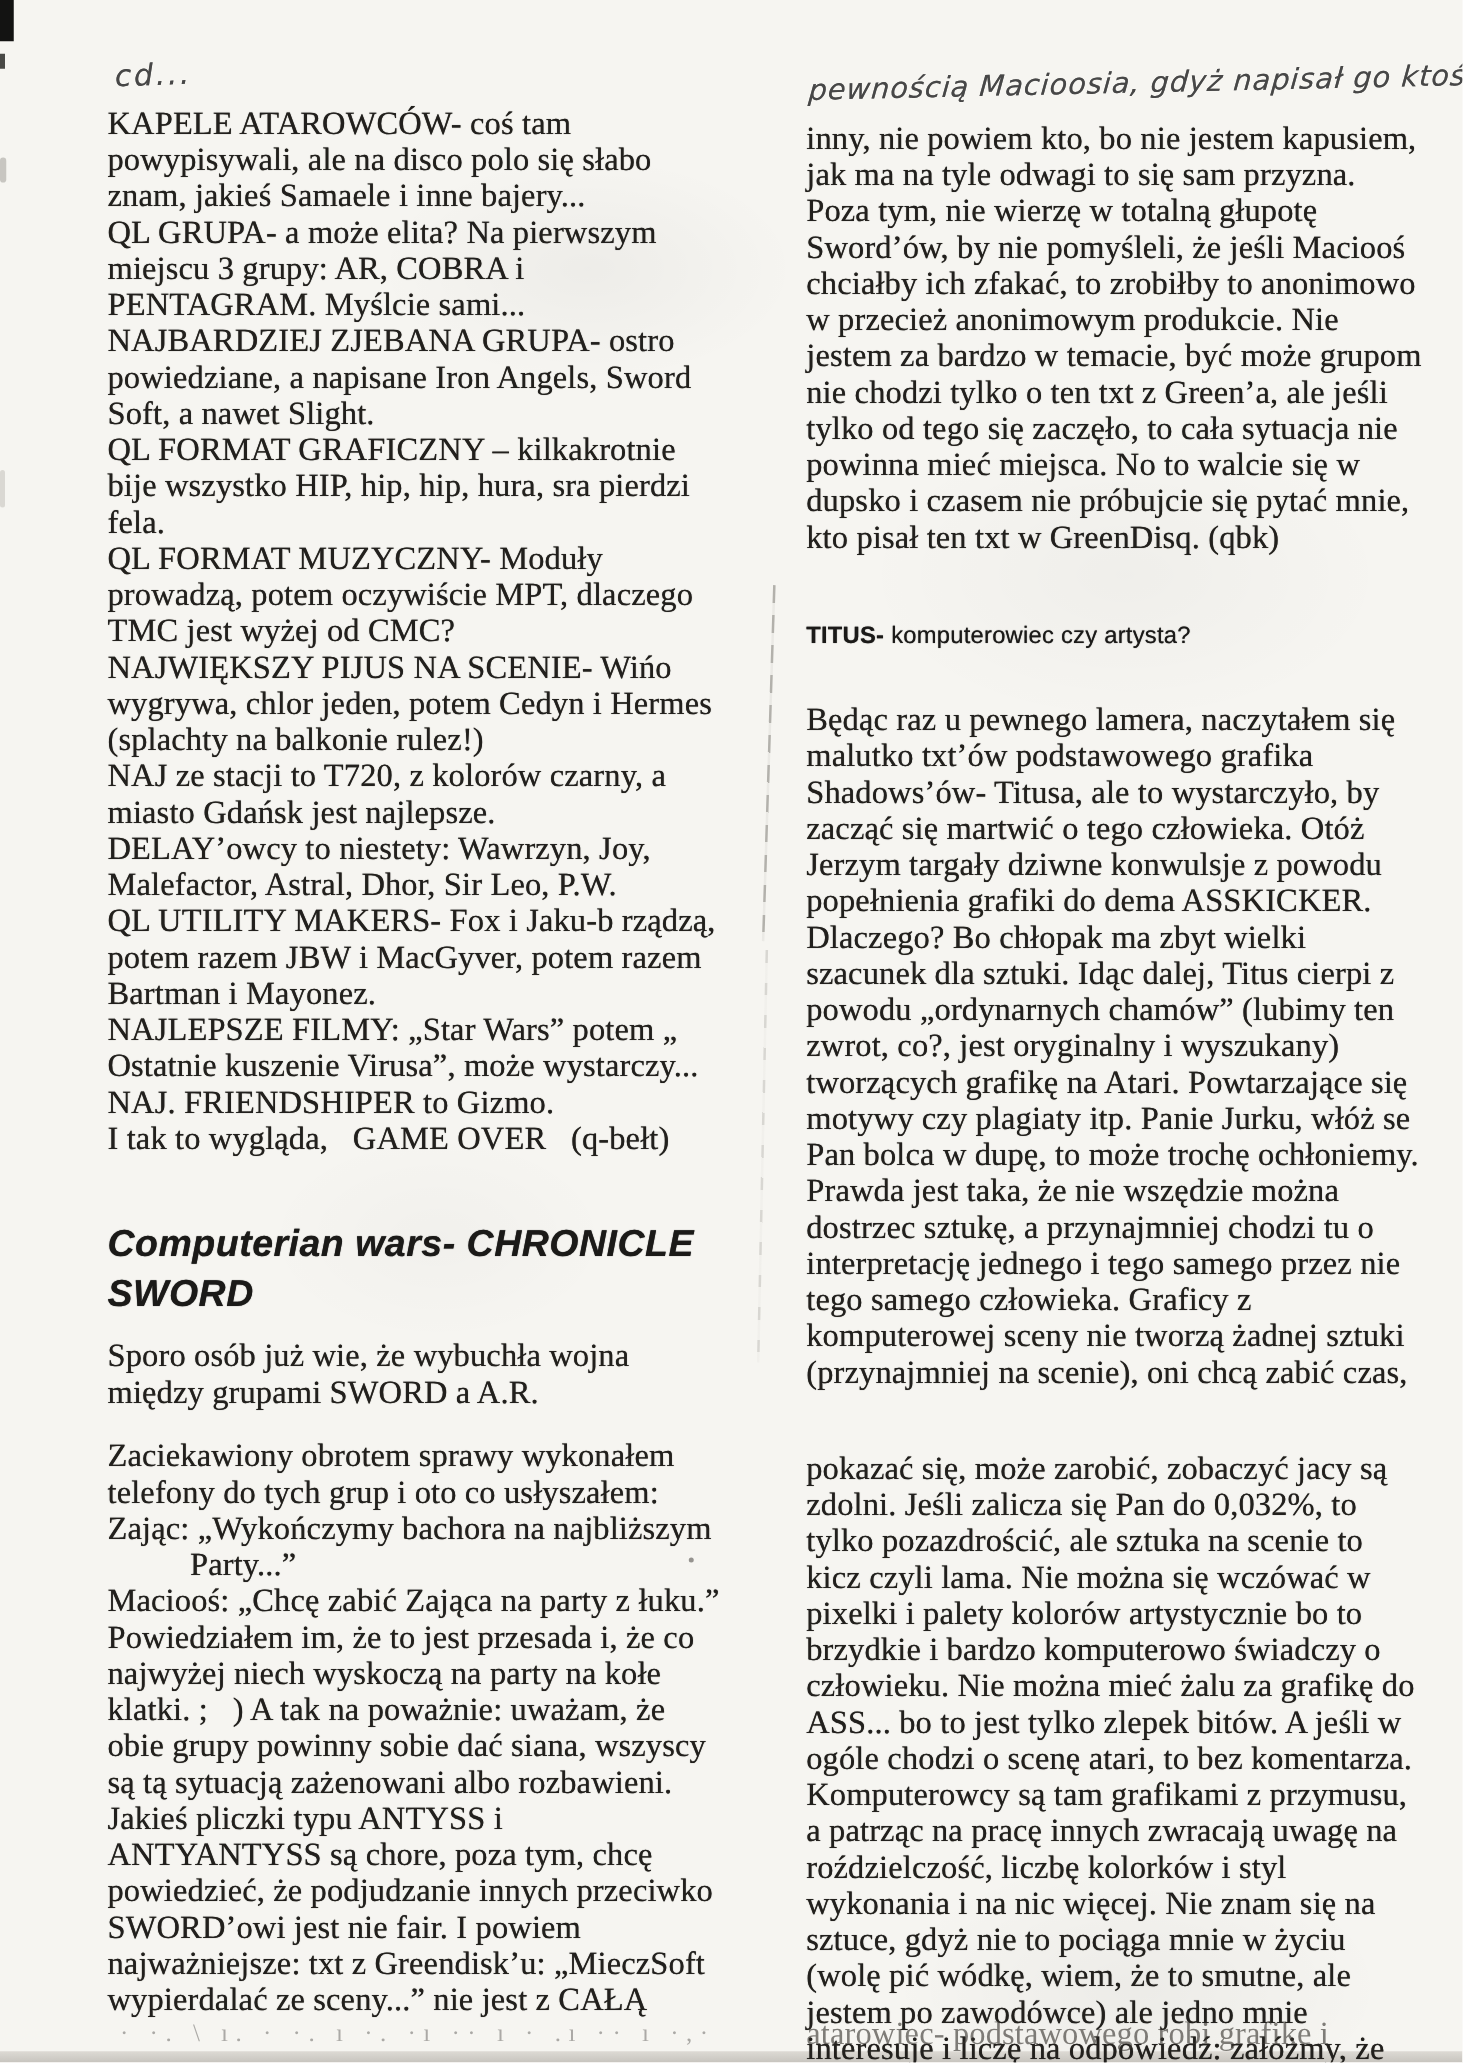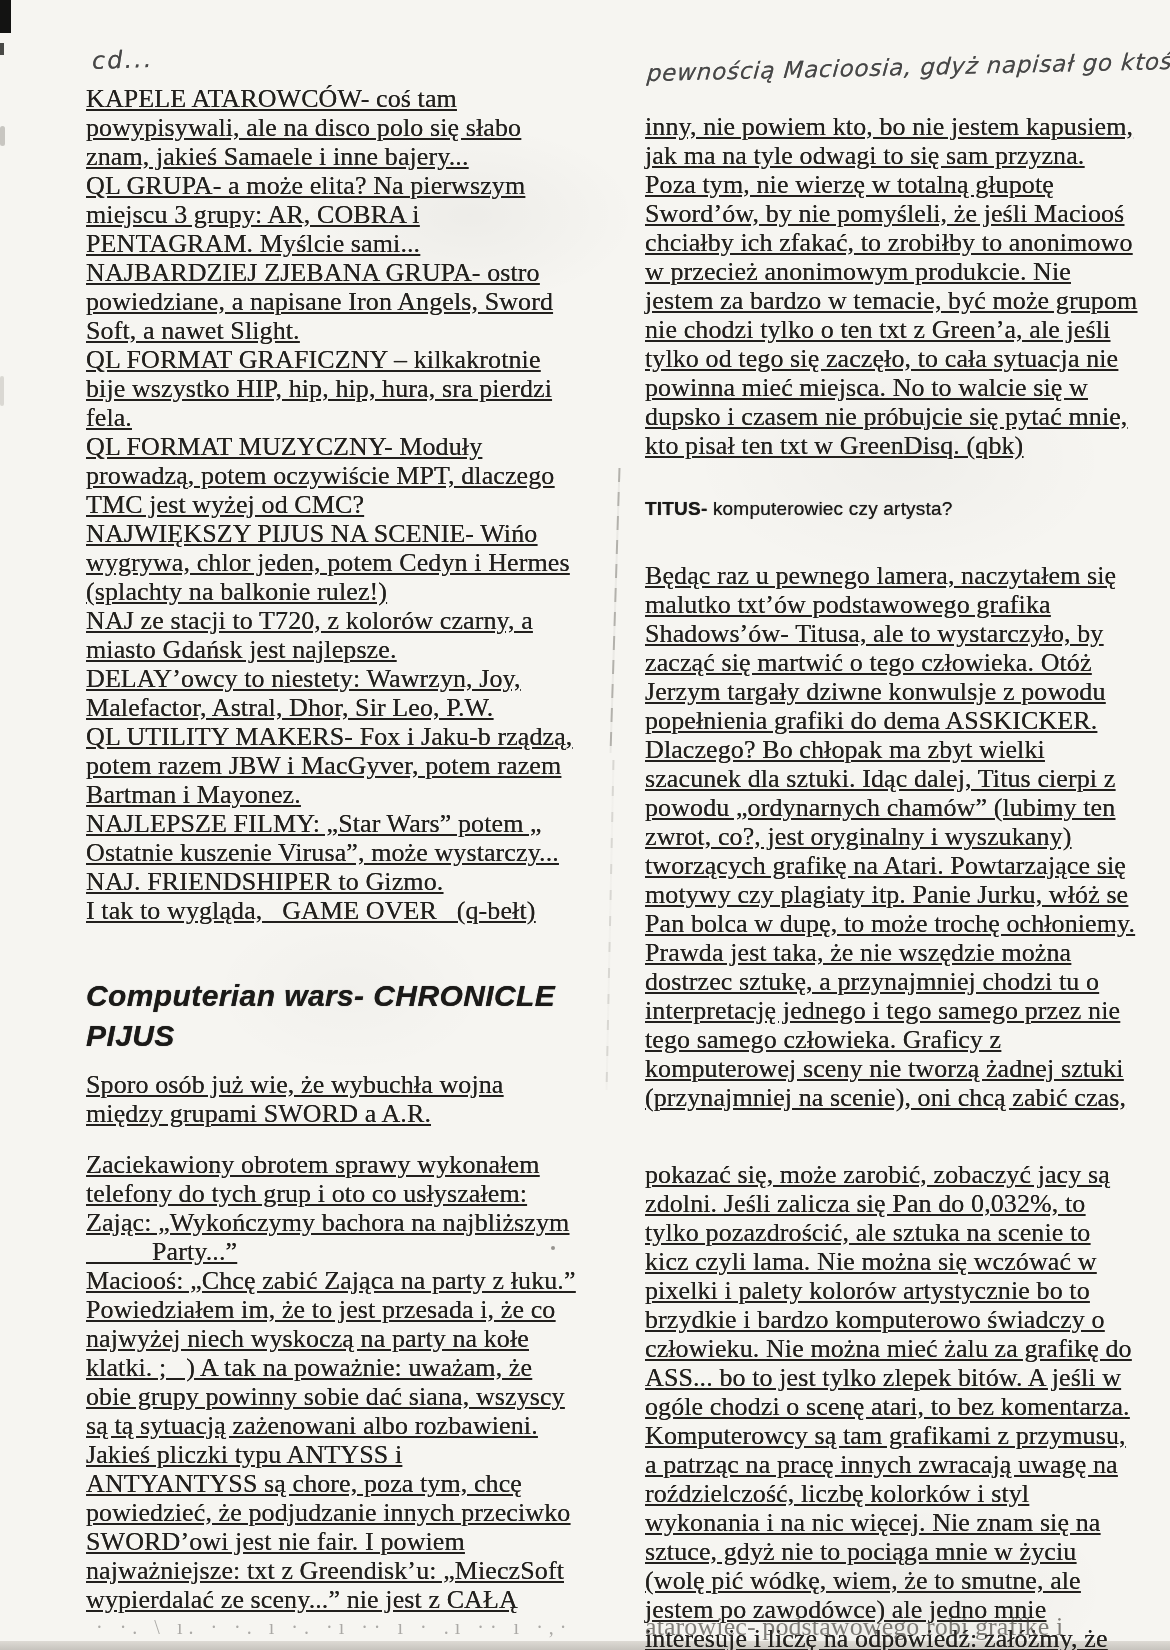--- a/index.html
+++ b/index.html
@@ -20,21 +20,20 @@
       radial-gradient(200px 120px at 350px 990px, rgba(0,0,0,0.02), transparent 70%);
   }
   .col{position:absolute;top:0;height:1650px;}
   .col-left{left:86px;width:520px;}
   .col-right{left:645px;width:522px;}
   .para{
     position:absolute;left:0;
     white-space:pre-wrap;
     font-size:26px;line-height:29px;letter-spacing:0.1px;
     text-shadow:0 0 0.6px rgba(32,30,26,0.85);
-    text-decoration:underline;
   }
   .heading-italic{
     position:absolute;left:0;margin:0;
     font-family:"Liberation Sans", sans-serif;
     font-style:italic;font-weight:700;
     font-size:30px;line-height:40px;letter-spacing:0.4px;
     white-space:pre-wrap;color:#1b1a18;
     text-shadow:0 0 0.7px rgba(20,20,20,0.9);
   }
   .heading-sans{
@@ -124,21 +123,21 @@
 Malefactor, Astral, Dhor, Sir Leo, P.W.
 QL UTILITY MAKERS- Fox i Jaku-b rządzą,
 potem razem JBW i MacGyver, potem razem
 Bartman i Mayonez.
 NAJLEPSZE FILMY: „Star Wars” potem „
 Ostatnie kuszenie Virusa”, może wystarczy...
 NAJ. FRIENDSHIPER to Gizmo.
 I tak to wygląda,   GAME OVER   (q-bełt)</div>
 
     <h2 class="heading-italic" style="top:976px">Computerian wars- CHRONICLE
-PIJUS</h2>
+SWORD</h2>
 
     <div class="para" style="top:1070px">Sporo osób już wie, że wybuchła wojna
 między grupami SWORD a A.R.</div>
 
     <div class="para" style="top:1150px">Zaciekawiony obrotem sprawy wykonałem
 telefony do tych grup i oto co usłyszałem:
 Zając: „Wykończymy bachora na najbliższym
           Party...”
 Maciooś: „Chcę zabić Zająca na party z łuku.”
 Powiedziałem im, że to jest przesada i, że co
@@ -152,21 +151,21 @@
 SWORD’owi jest nie fair. I powiem
 najważniejsze: txt z Greendisk’u: „MieczSoft
 wypierdalać ze sceny...” nie jest z CAŁĄ</div>
 
     <div class="faded-marks">· ·. \ ı. · ·. ı ·. ·ı ·· ı · .ı ·· ı ·,·</div>
   </div>
 
   <div class="col col-right">
     <div class="handwriting hw-note">pewnością Macioosia, gdyż napisał go ktoś</div>
 
-    <div class="para" style="top:112px">inny, nie powiem kto, bo nie jestem kapusiem,
+    <div class="para" style="top:96px">inny, nie powiem kto, bo nie jestem kapusiem,
 jak ma na tyle odwagi to się sam przyzna.
 Poza tym, nie wierzę w totalną głupotę
 Sword’ów, by nie pomyśleli, że jeśli Maciooś
 chciałby ich zfakać, to zrobiłby to anonimowo
 w przecież anonimowym produkcie. Nie
 jestem za bardzo w temacie, być może grupom
 nie chodzi tylko o ten txt z Green’a, ale jeśli
 tylko od tego się zaczęło, to cała sytuacja nie
 powinna mieć miejsca. No to walcie się w
 dupsko i czasem nie próbujcie się pytać mnie,

